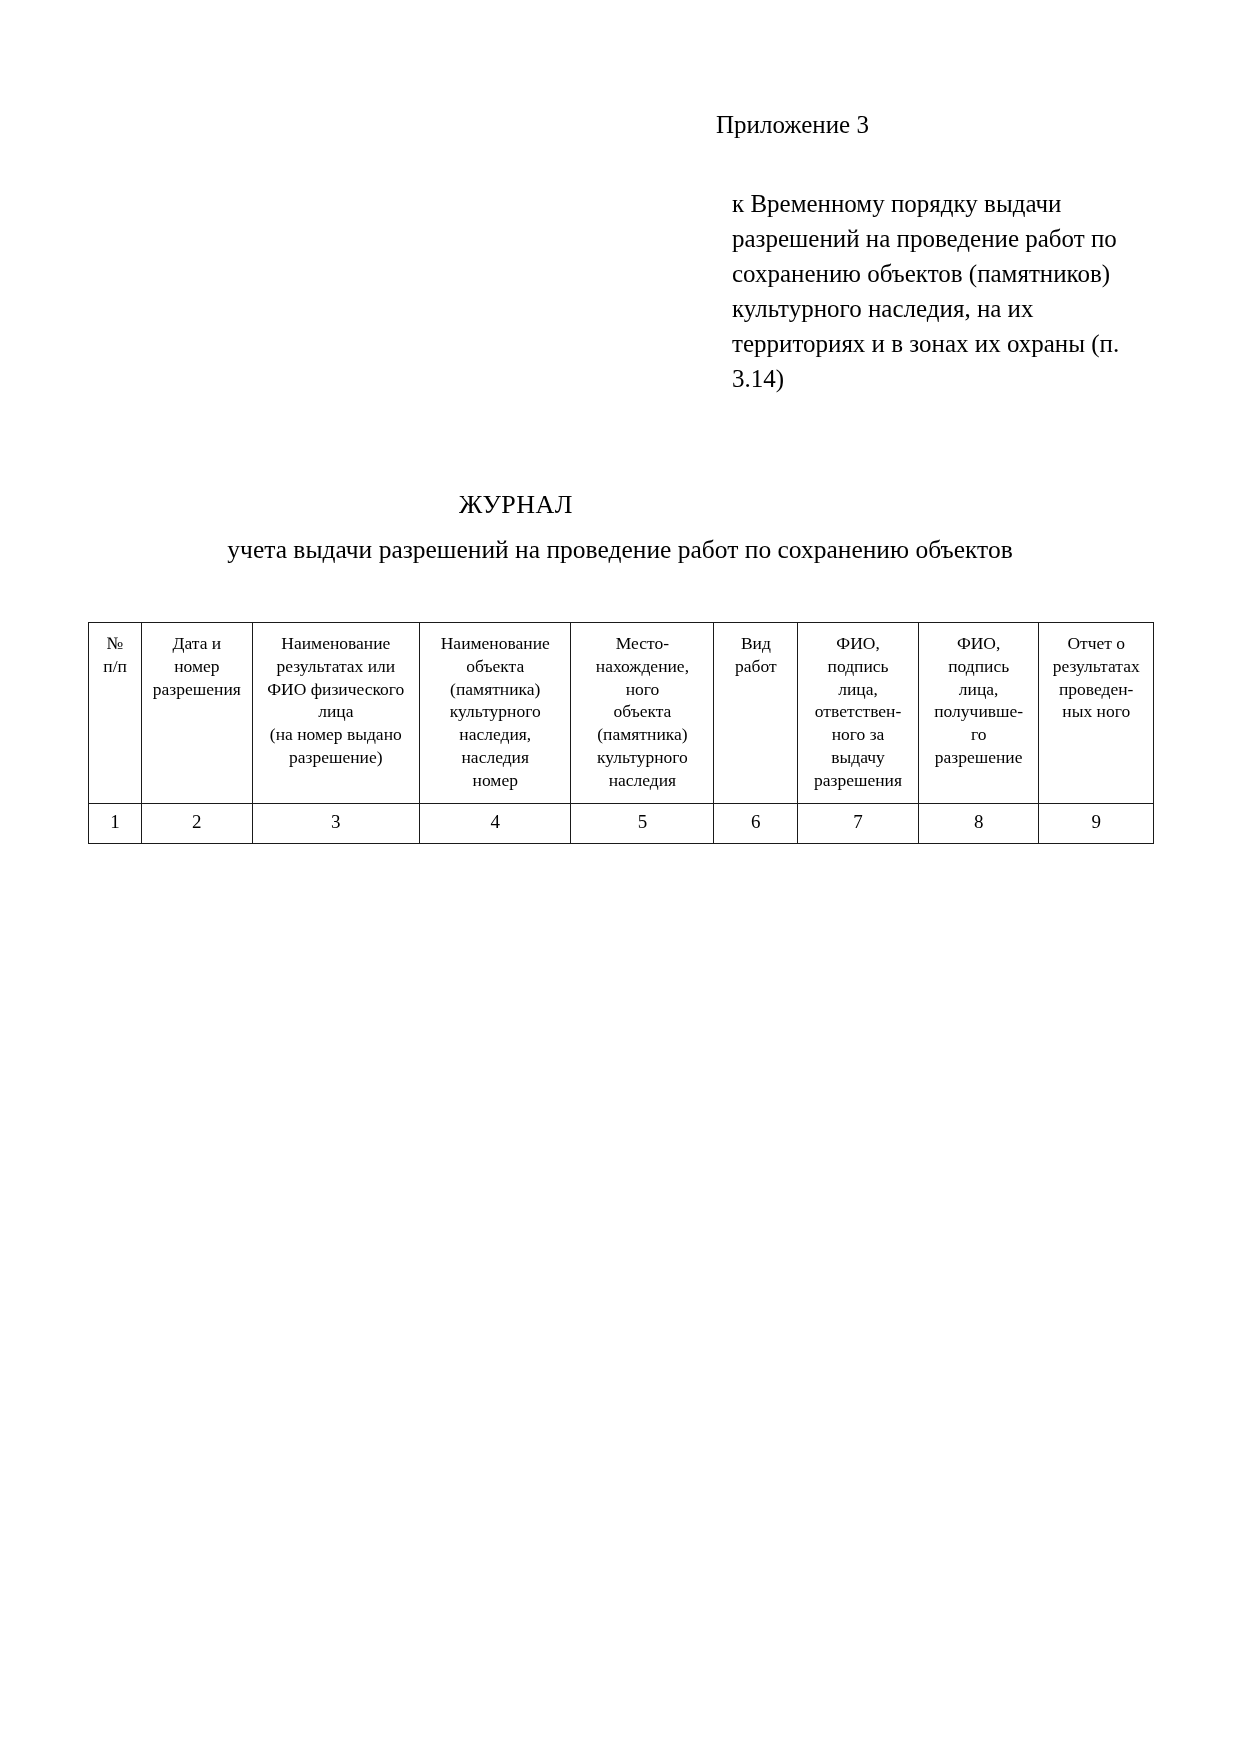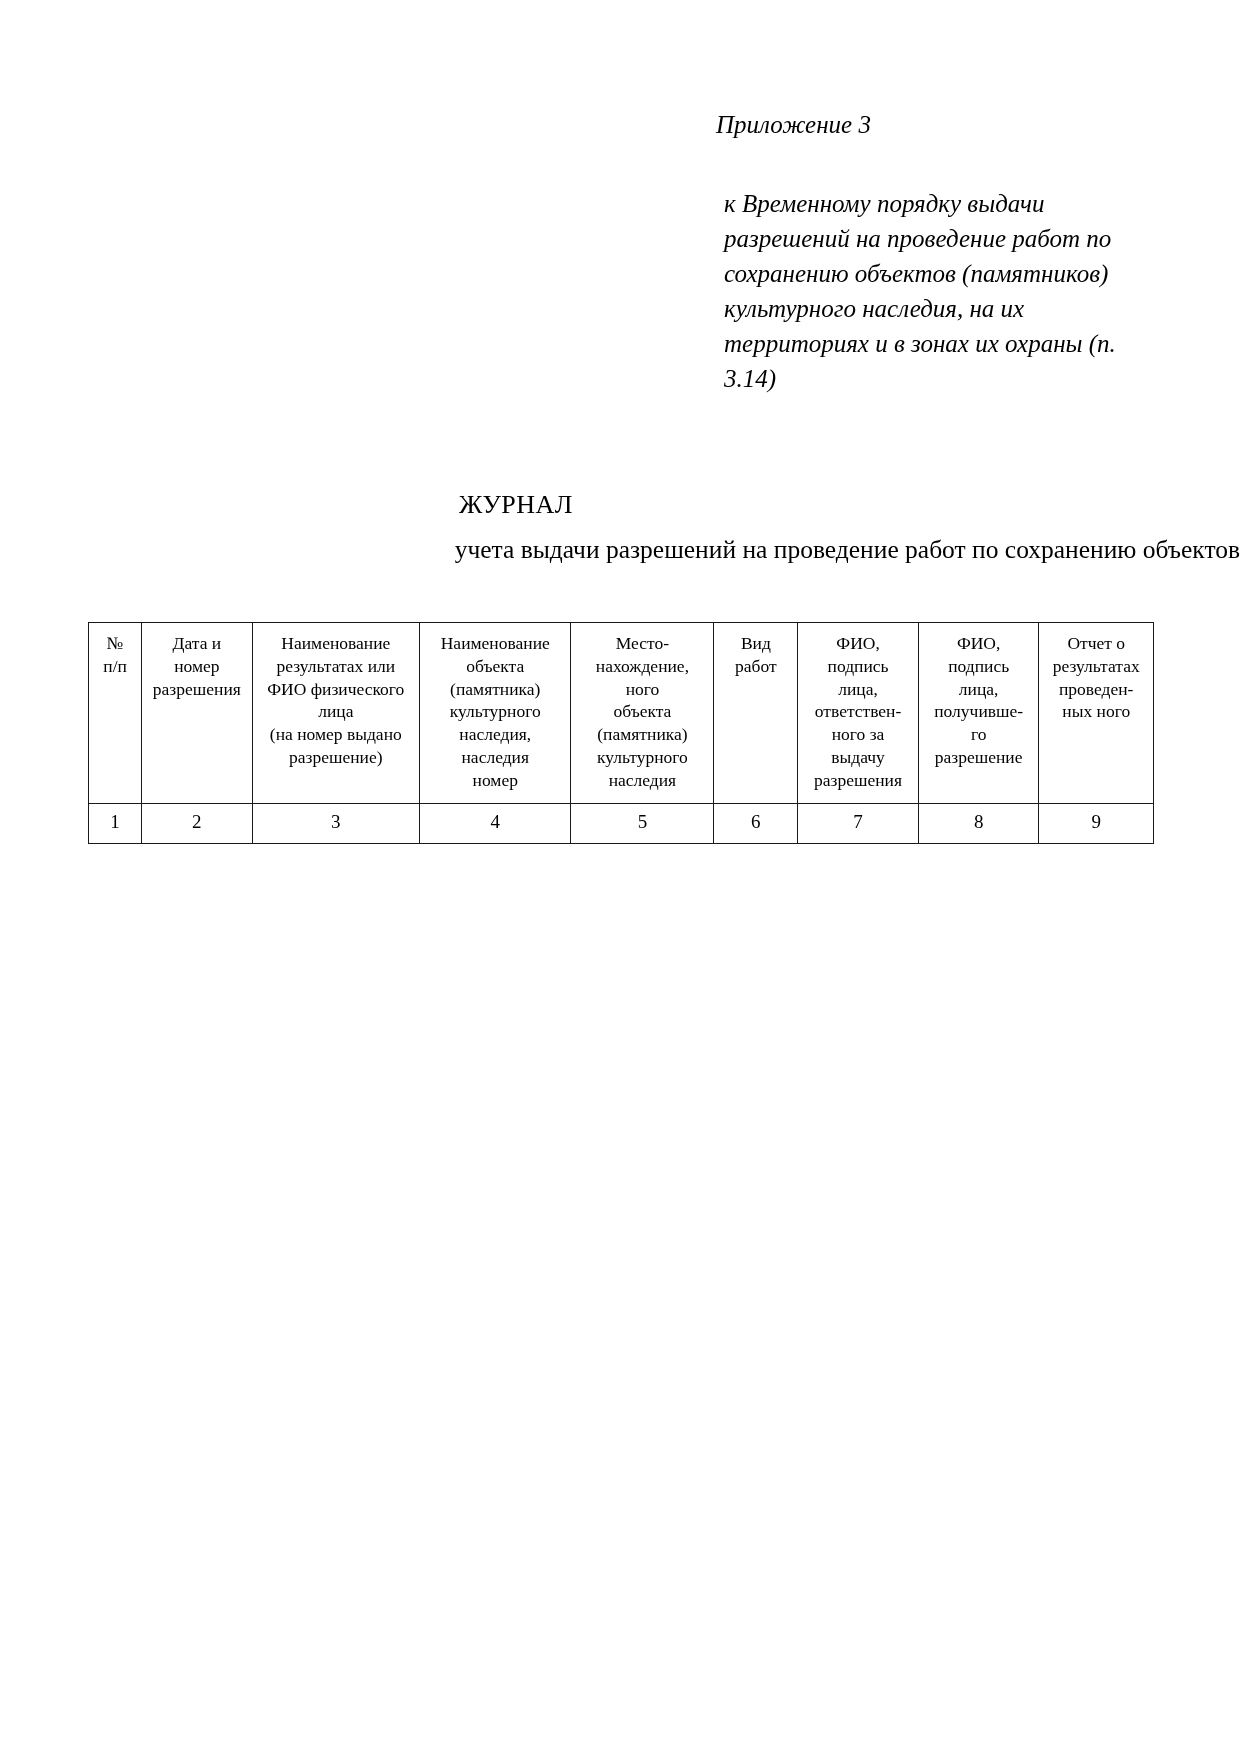--- a/index.html
+++ b/index.html
@@ -21,32 +21,31 @@
     inset: 0;
     padding: 0;
   }
 
   
   .appendix-block {
     position: absolute;
     left: 716px;
     top: 108px;
     width: 460px;
-    font-style: italic;
   }
   .appendix-title {
     font-size: 25px;
     line-height: 1.35;
     margin: 0 0 44px 0;
     white-space: pre;
   }
   .appendix-ref {
     font-size: 25px;
     line-height: 1.40;
-    margin: 8px;
+    margin: 16px;
     width: 430px;
   }
 
   
   .doc-title {
     position: absolute;
     left: 0;
     top: 490px;
     width: 1032px;
     text-align: center;
@@ -57,21 +56,20 @@
     position: absolute;
     left: 0;
     top: 532px;
     width: 1240px;
     text-align: center;
     font-size: 25.5px;
     line-height: 1.42;
   }
   .doc-subtitle .line {
     display: block;
-    text-align: right;
   }
 
   
   .journal-table-wrap {
     position: absolute;
     left: 88px;
     top: 622px;
     width: 1066px;
   }
   table.journal {

